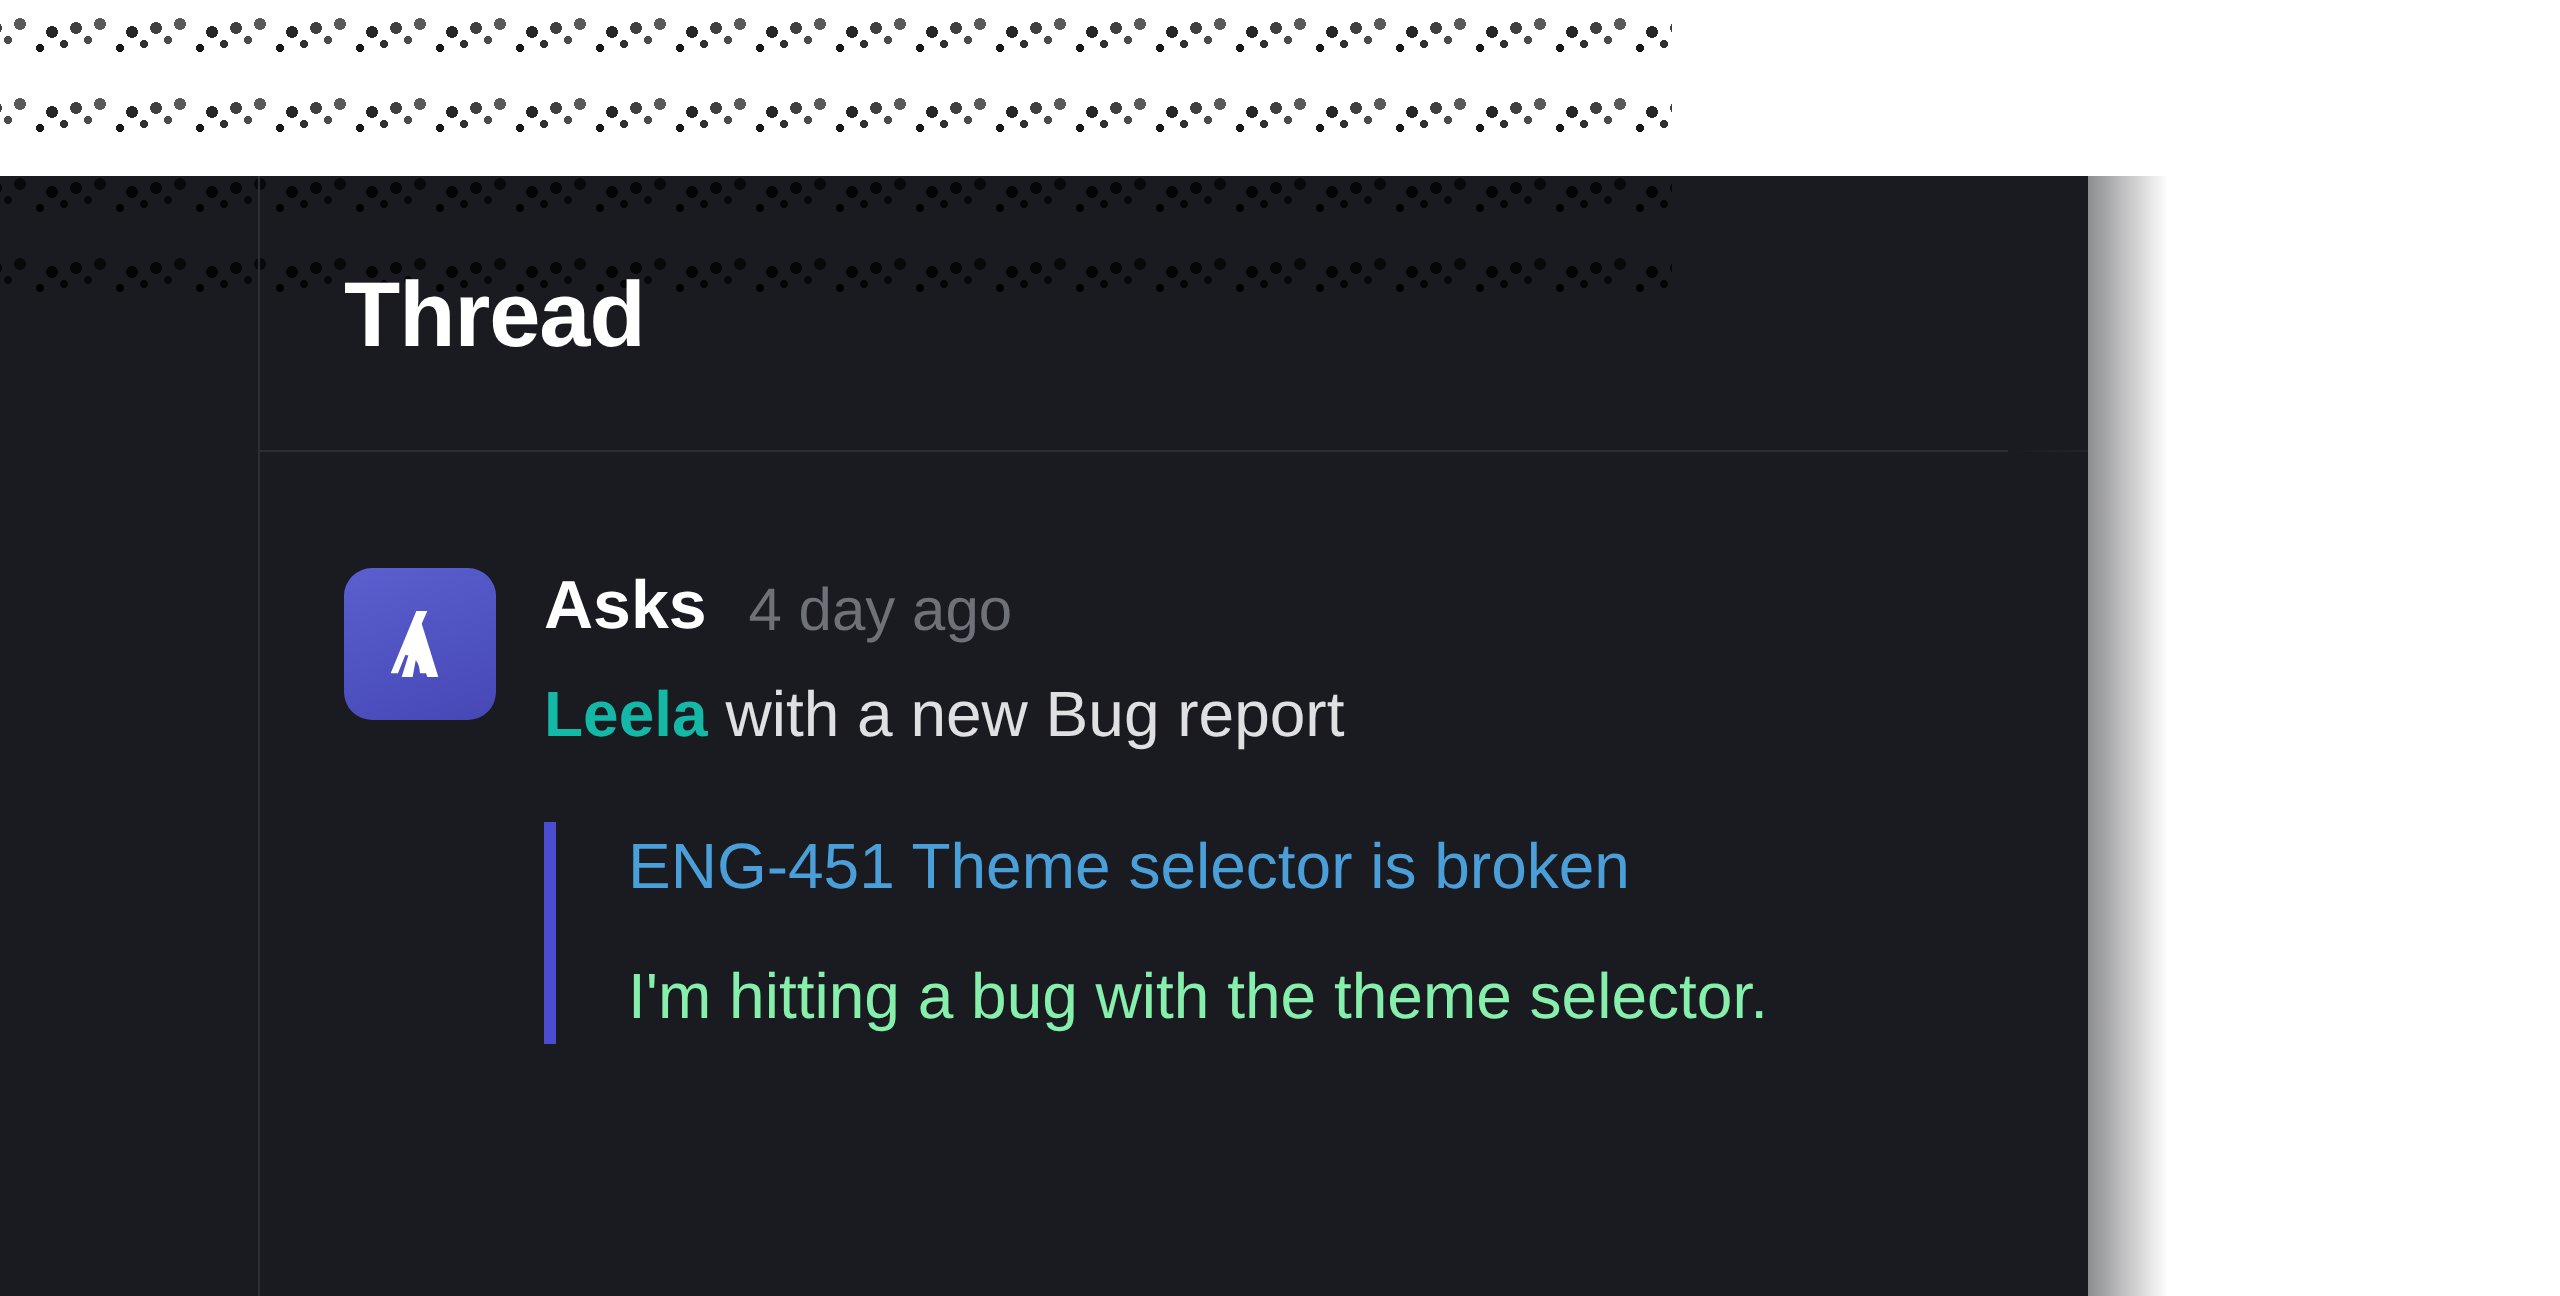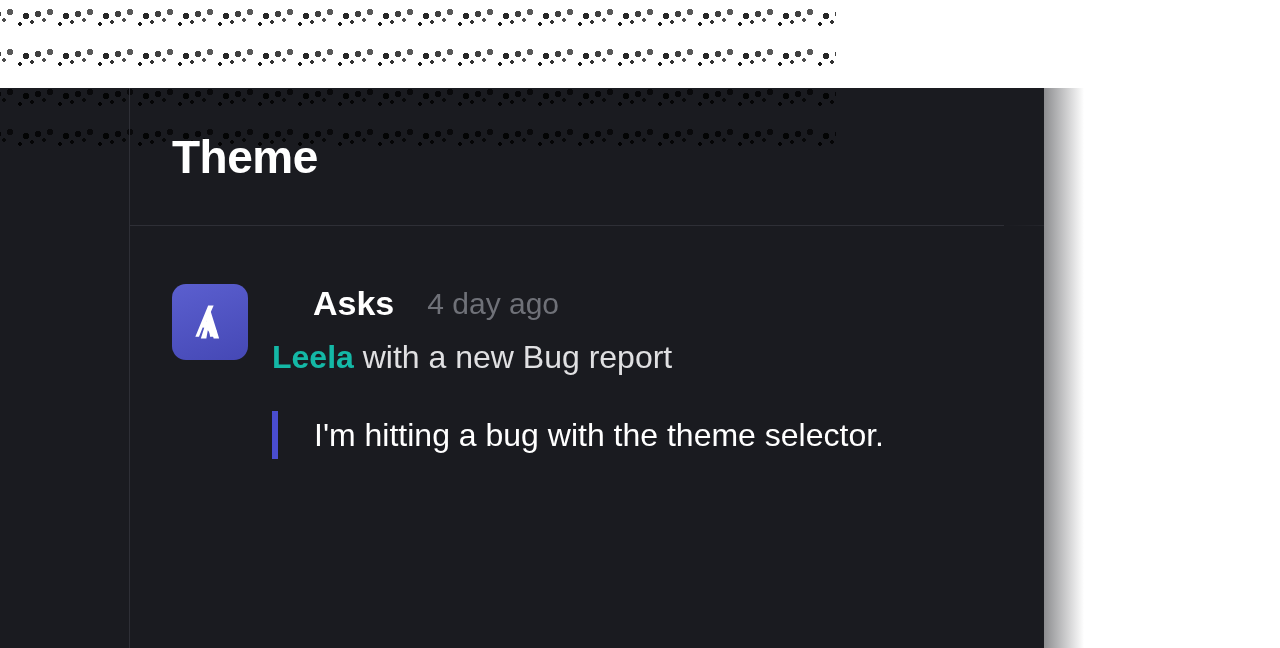--- a/index.html
+++ b/index.html
@@ -60,24 +60,23 @@
       background: linear-gradient(160deg, #5b5fcf 0%, #4548b5 100%);
       display: flex;
       align-items: center;
       justify-content: center;
       flex-shrink: 0;
     }
     .avatar svg { width: 44px; height: 44px; }
     .msg-body { flex: 1; }
     .msg-header {
       display: flex;
-      align-items: center;
-      gap: 33px;
+      align-items: flex-end;
+      gap: 21px;
       margin-bottom: 10px;
-      margin-left: 41px;
     }
     .msg-sender {
       font-size: 34px;
       font-weight: 800;
       color: #ffffff;
     }
     .msg-time {
       font-size: 30px;
       font-weight: 400;
       color: #6f7178;
@@ -95,21 +94,21 @@
       max-width: 680px;
     }
     .attach-title {
       font-size: 32px;
       color: #4a9fd8;
       line-height: 1.4;
       margin-bottom: 18px;
     }
     .attach-desc {
       font-size: 32px;
-      color: #ffffff;
+      color: #86efac;
       line-height: 1.5;
     }
     
     .dither {
       position: absolute;
       top: -88px;
       left: -24px;
       width: 860px;
       height: 150px;
       pointer-events: none;
@@ -134,21 +133,21 @@
     }
   </style>
 </head>
 <body>
 
 <div class="panel">
   <div class="dither"></div>
   <div class="left-gutter"></div>
 
   <div class="header">
-    <div class="header-title">Theme</div>
+    <div class="header-title">Thread</div>
   </div>
 
   <div class="message">
     <div class="avatar">
       <svg viewBox="0 0 48 48">
         <path fill="#ffffff" d="M14 40 L24 8 L34 40 L28 40 C28 40 26 30 18 30 C18 30 22 24 24 18 L20 40 Z" transform="translate(0,2)"></path>
         <path fill="#ffffff" d="M10 42 C10 42 18 12 24 12 C30 12 38 42 38 42 L30 42 C30 42 28 26 24 26 C20 26 18 42 18 42 Z" opacity="0"></path>
         <path fill="#ffffff" d="M8 40 L22 6 L28 6 L20 24 C26 24 32 30 32 40 L24 40 C24 36 22 30 16 30 L12 40 Z"></path>
       </svg>
     </div>
@@ -156,19 +155,20 @@
     <div class="msg-body">
       <div class="msg-header">
         <span class="msg-sender">Asks</span>
         <span class="msg-time">4 day ago</span>
       </div>
       <div class="msg-line">
         <span class="actor">Leela</span><span> with a new Bug report</span>
       </div>
 
       <div class="attachment">
+        <div class="attach-title">ENG-451 Theme selector is broken</div>
         <div class="attach-desc">I'm hitting a bug with the theme selector.</div>
       </div>
     </div>
   </div>
 
   <div class="right-fade"></div>
 </div>
 
 </body></html>

